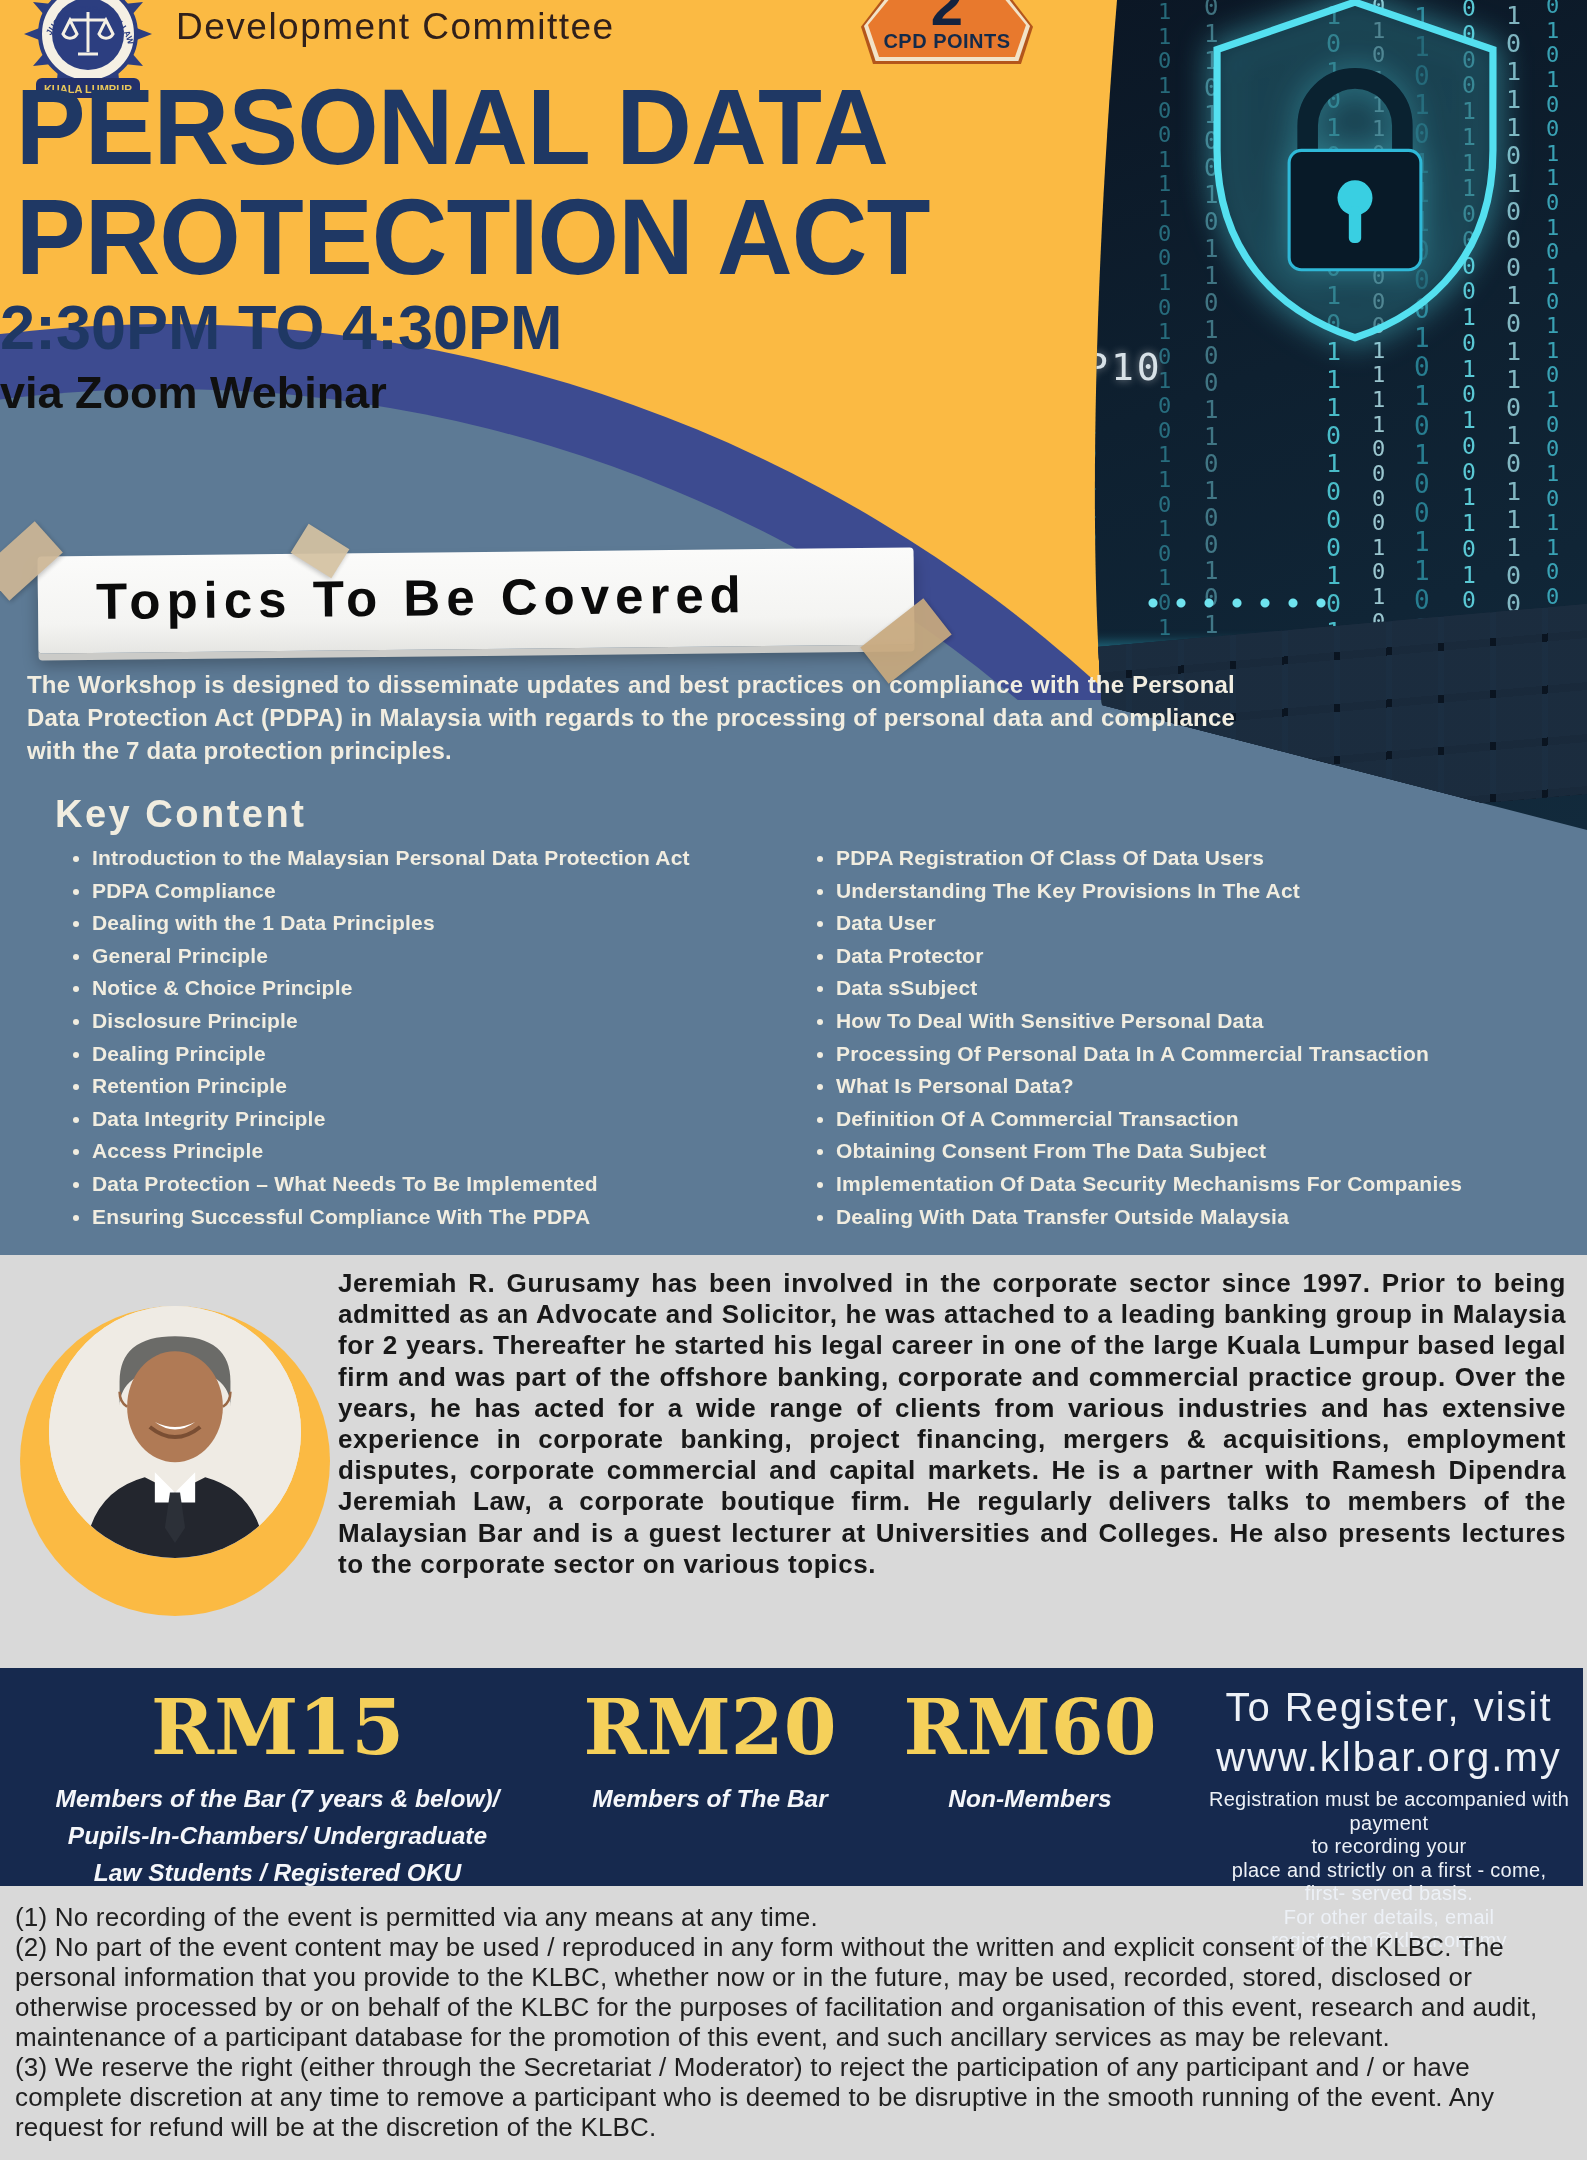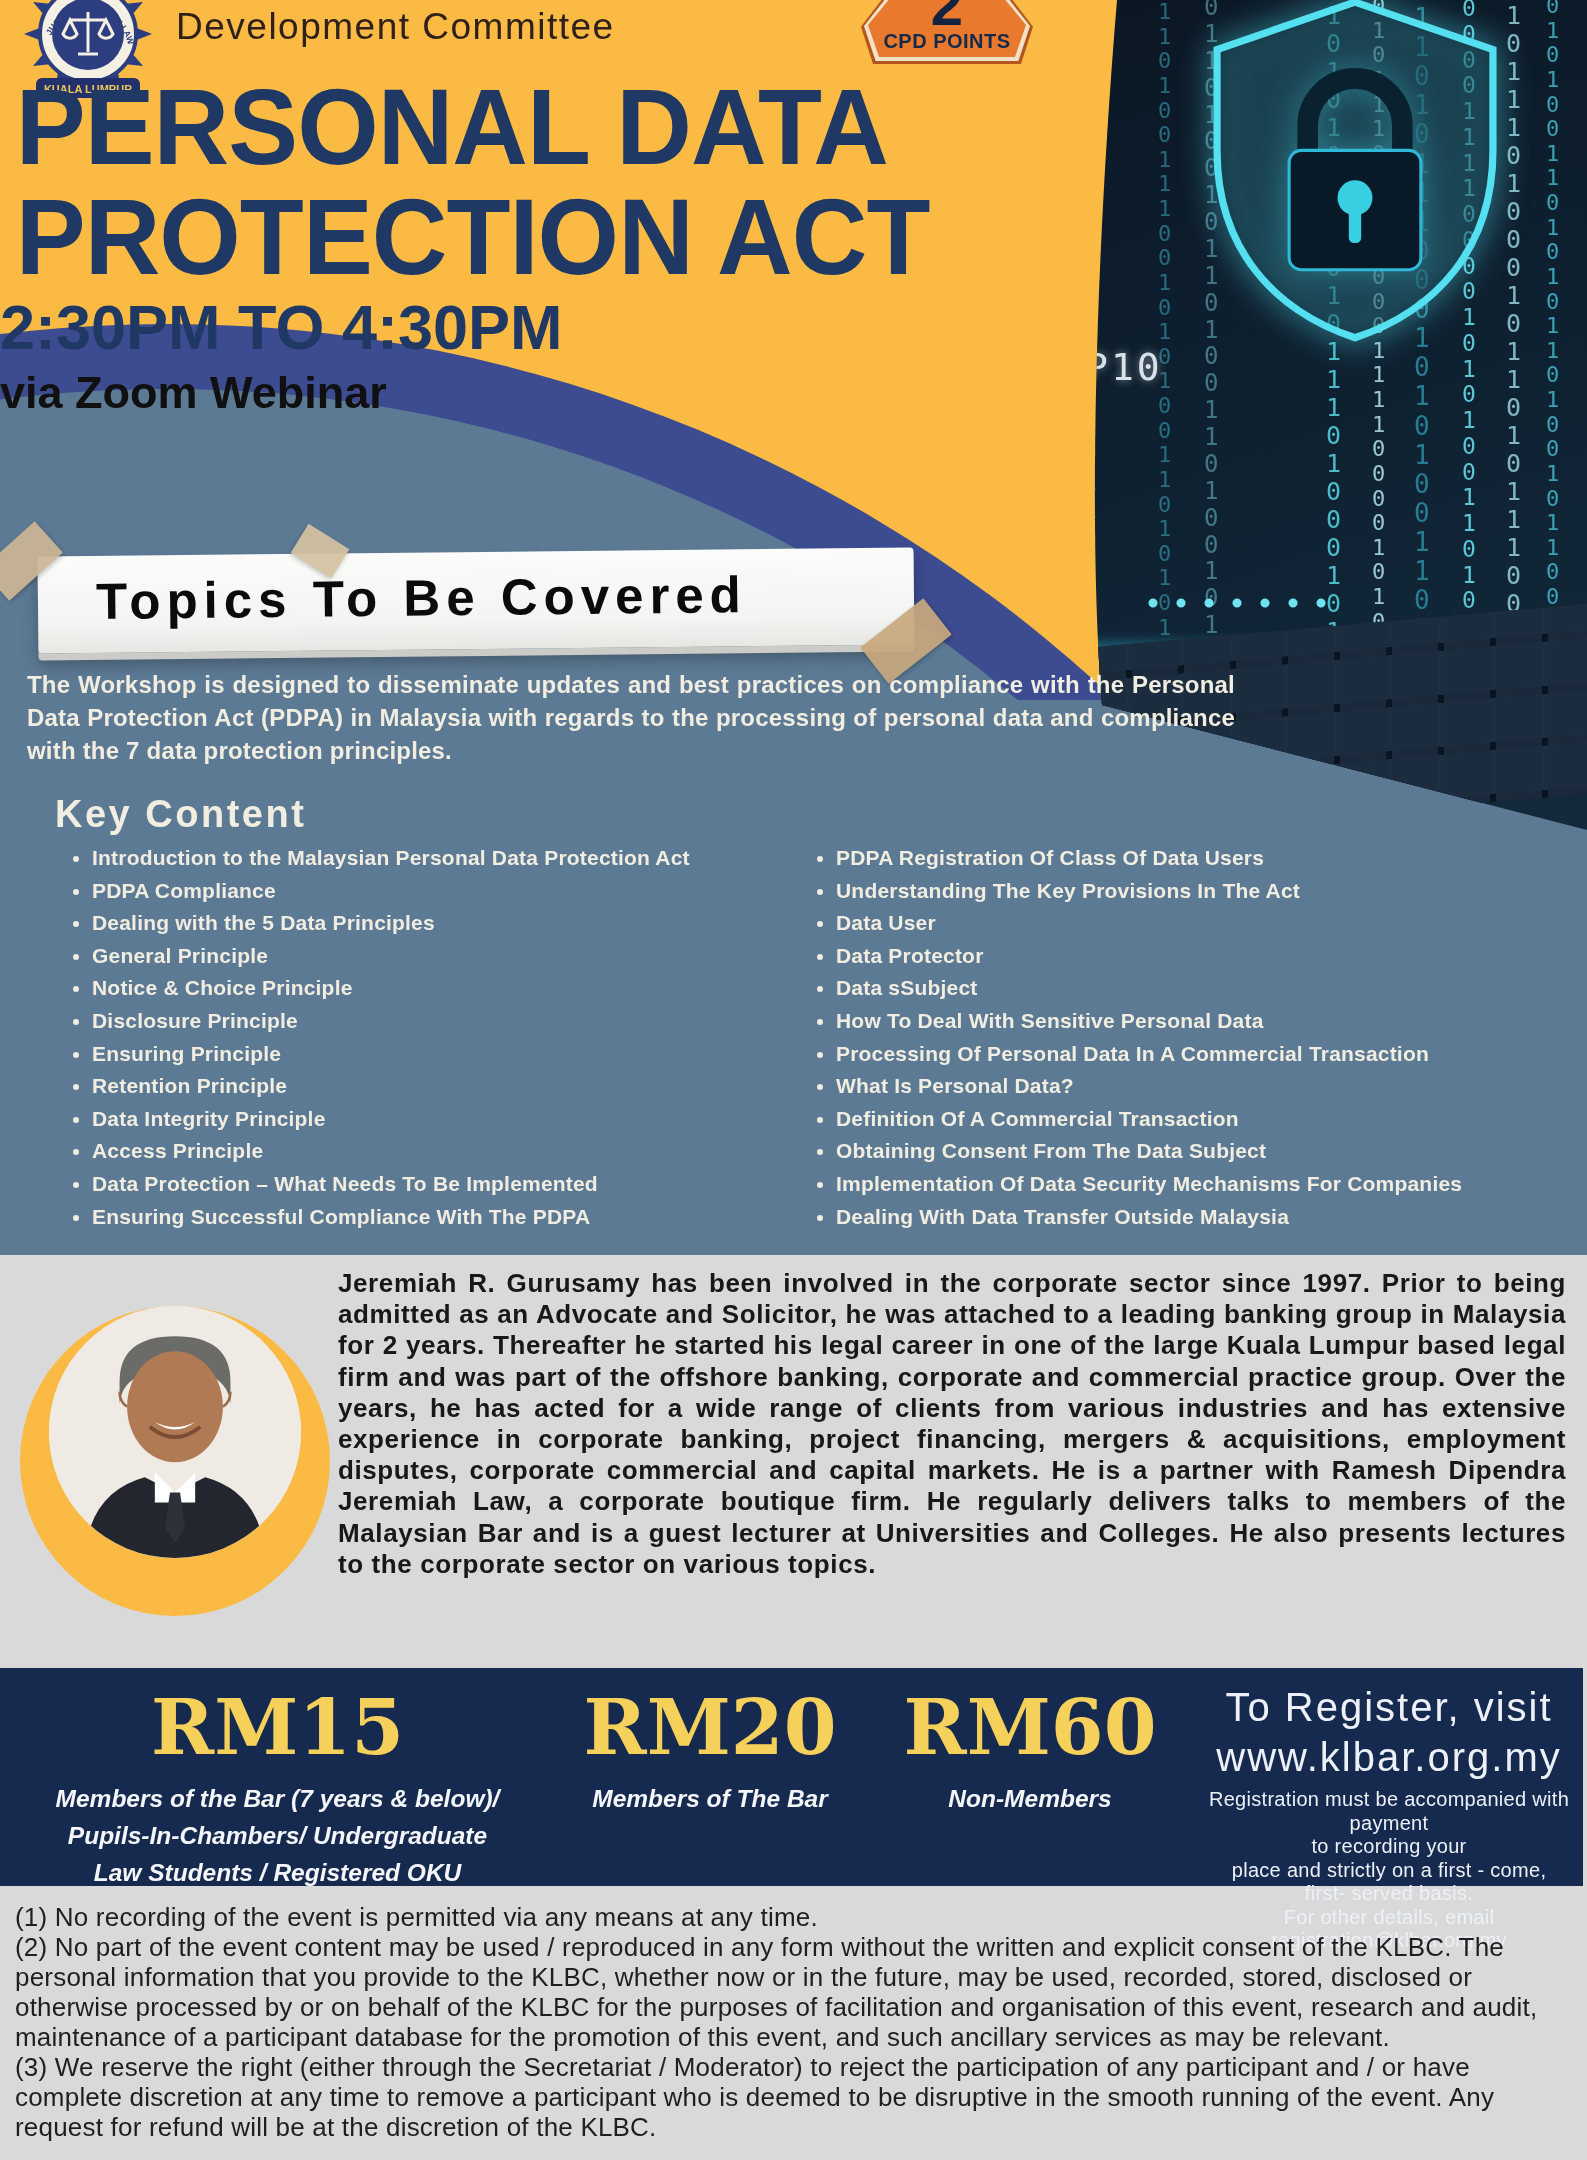--- a/index.html
+++ b/index.html
@@ -225,25 +225,25 @@
     <div class="tape tape-left"></div>
     <div class="tape tape-mid"></div>
     <div class="tape tape-right"></div>
 
     <div class="intro">The Workshop is designed to disseminate updates and best practices on compliance with the Personal Data Protection Act (PDPA) in Malaysia with regards to the processing of personal data and compliance with the 7 data protection principles.</div>
 
     <div class="key-heading">Key Content</div>
     <ul class="kc-list kc-left">
         <li>Introduction to the Malaysian Personal Data Protection Act</li>
         <li>PDPA Compliance</li>
-        <li>Dealing with the 5 Data Principles</li>
+        <li>Dealing with the 1 Data Principles</li>
         <li>General Principle</li>
         <li>Notice &amp; Choice Principle</li>
         <li>Disclosure Principle</li>
-        <li>Ensuring Principle</li>
+        <li>Dealing Principle</li>
         <li>Retention Principle</li>
         <li>Data Integrity Principle</li>
         <li>Access Principle</li>
         <li>Data Protection – What Needs To Be Implemented</li>
         <li>Ensuring Successful Compliance With The PDPA</li>
       </ul>
     <ul class="kc-list kc-right">
         <li>PDPA Registration Of Class Of Data Users</li>
         <li>Understanding The Key Provisions In The Act</li>
         <li>Data User</li>

